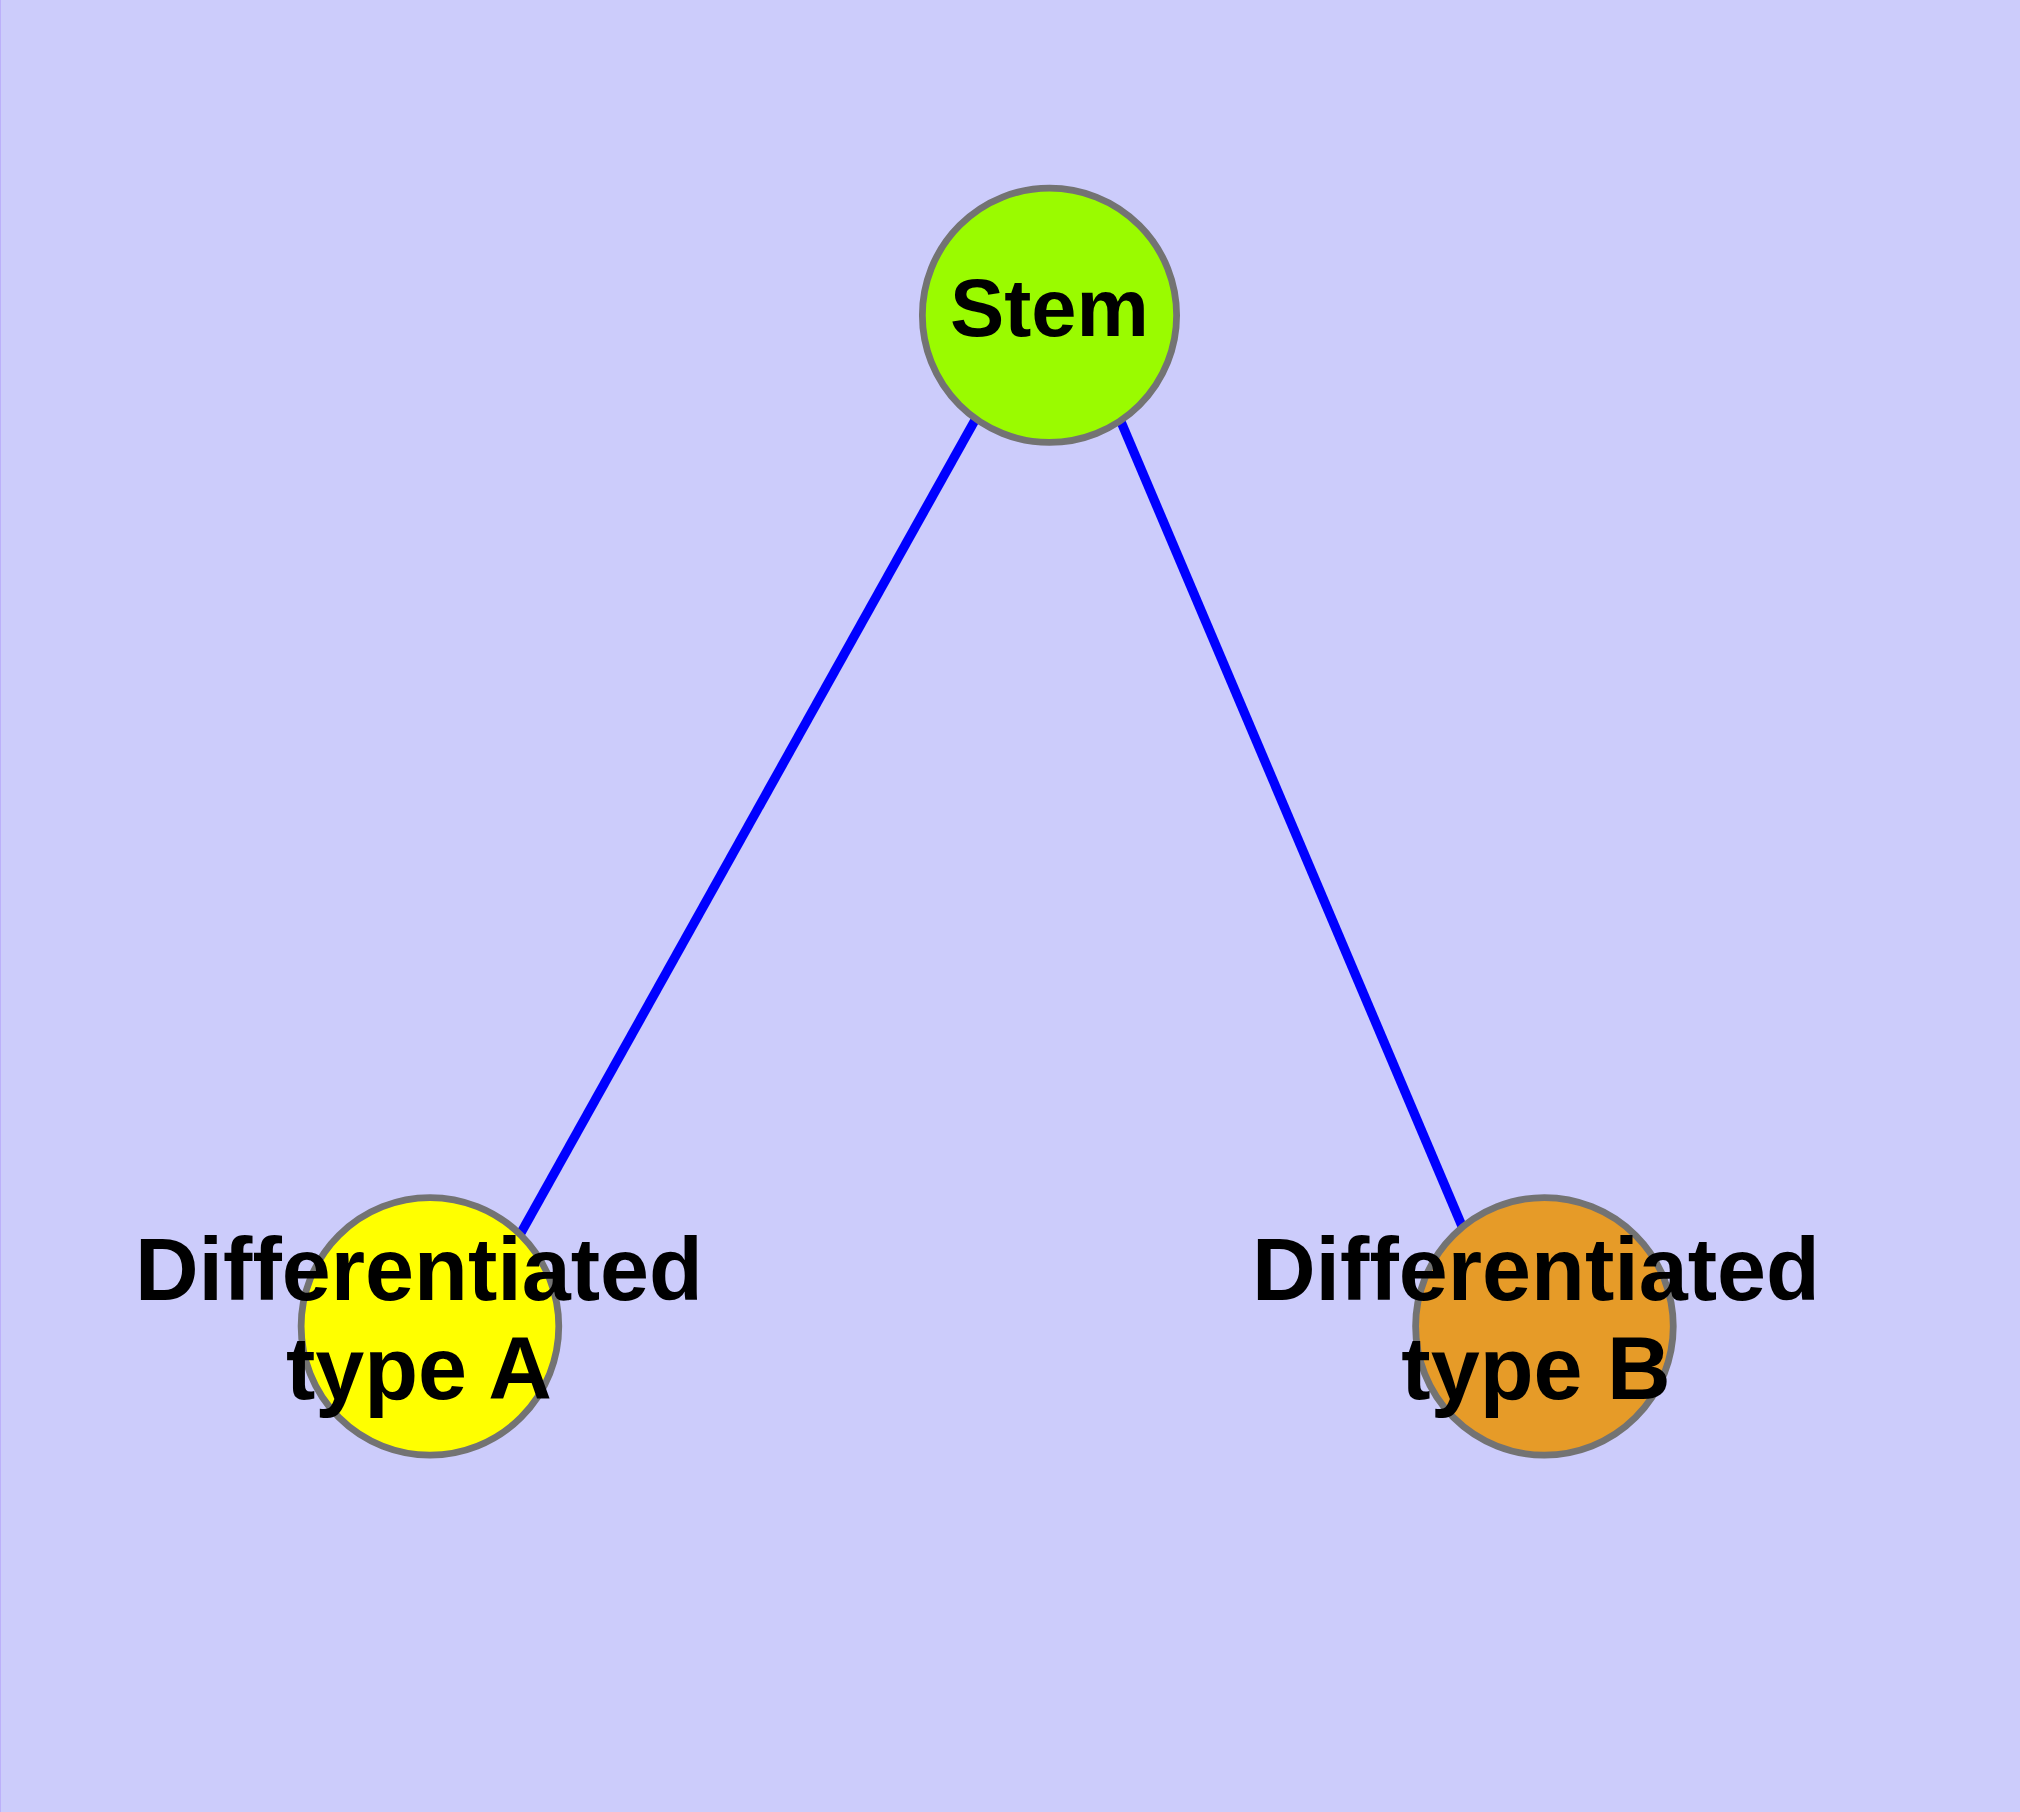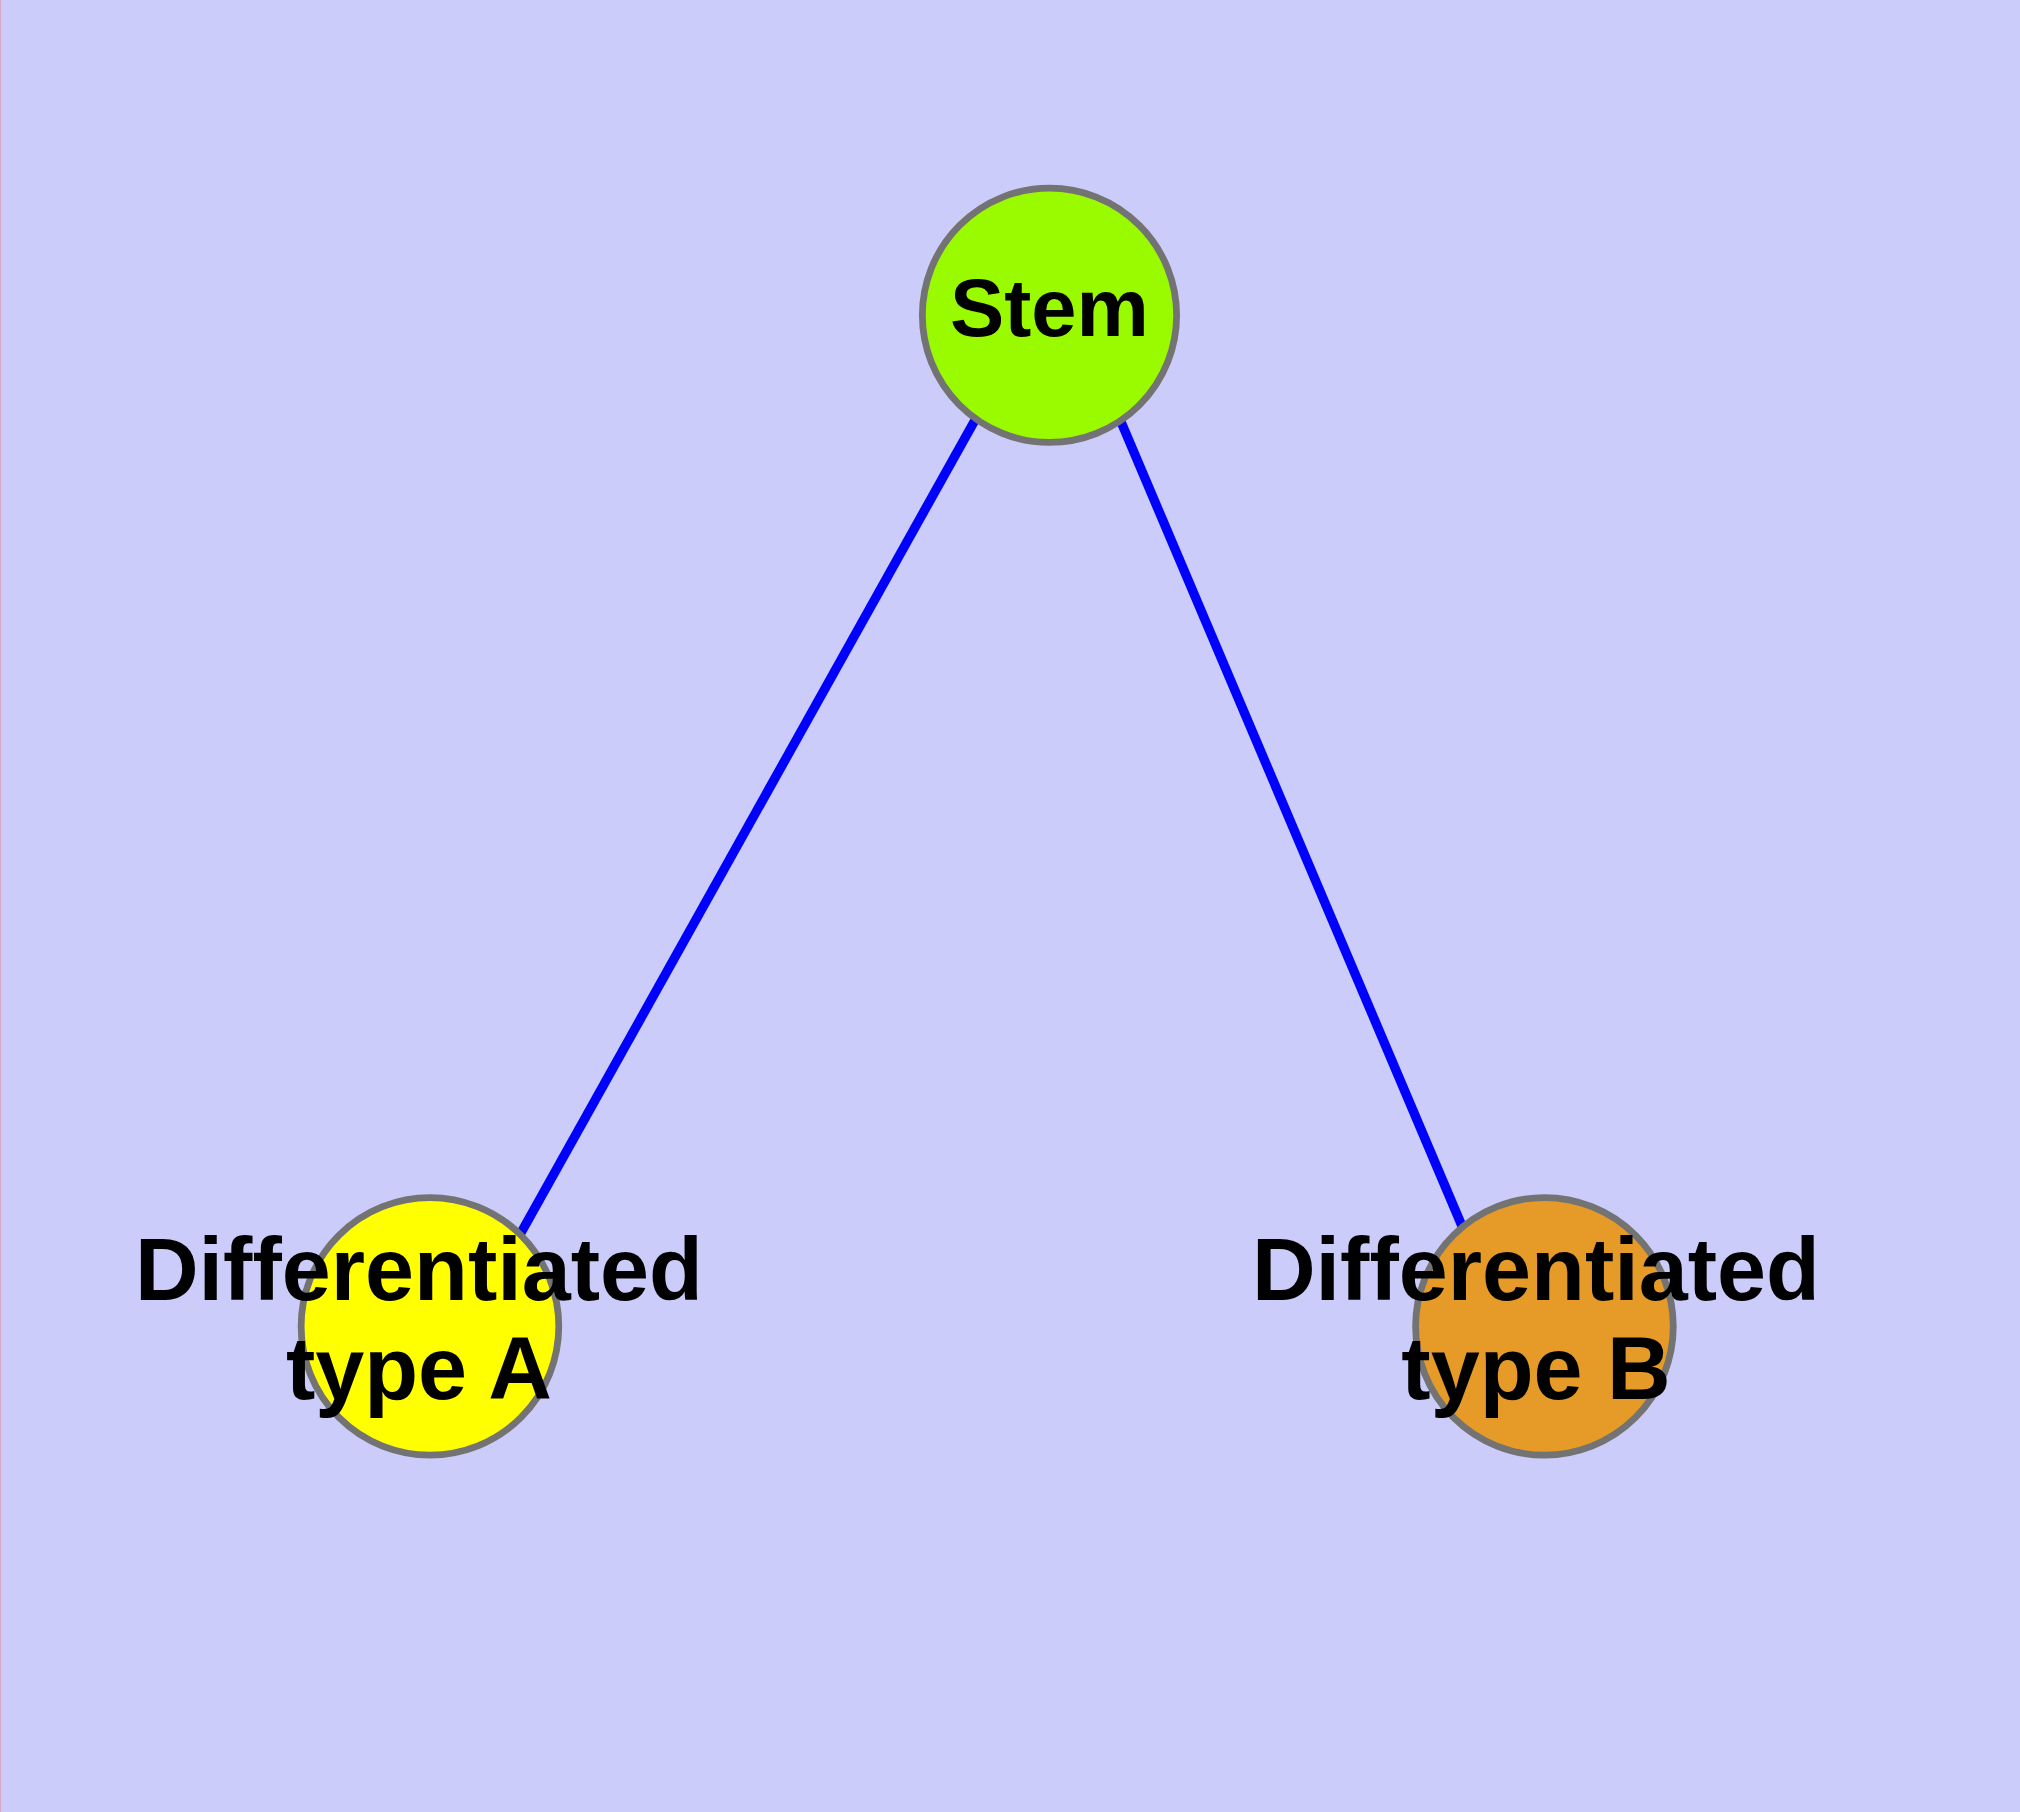--- a/index.html
+++ b/index.html
@@ -5,21 +5,21 @@
 <style>
   html, body {
     margin: 0;
     padding: 0;
     background: #ccccfb;
   }
   #canvas {
     position: relative;
     width: 2021px;
     height: 1812px;
-    background: #ef4444;
+    background: #8b5cf6;
     overflow: hidden;
     font-family: "Liberation Sans", sans-serif;
   }
   #graph-svg {
     position: absolute;
     top: 0;
     left: 0;
     width: 2021px;
     height: 1812px;
     display: block;

